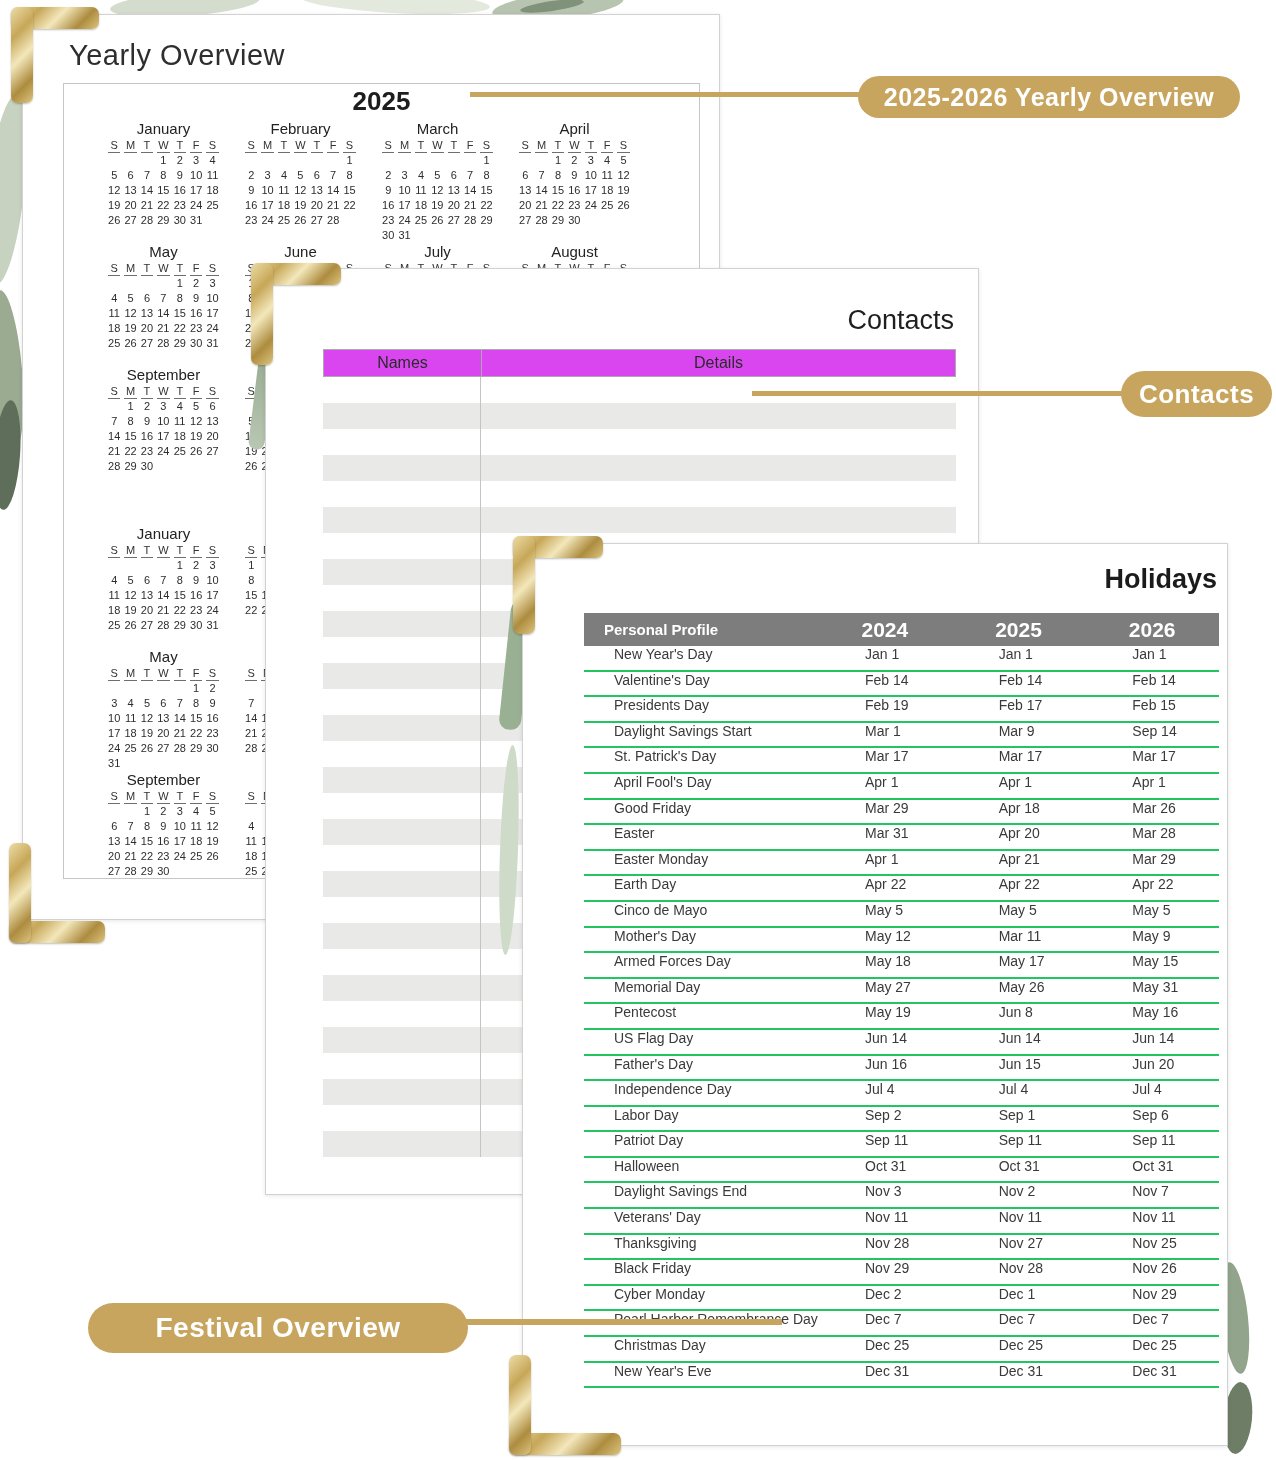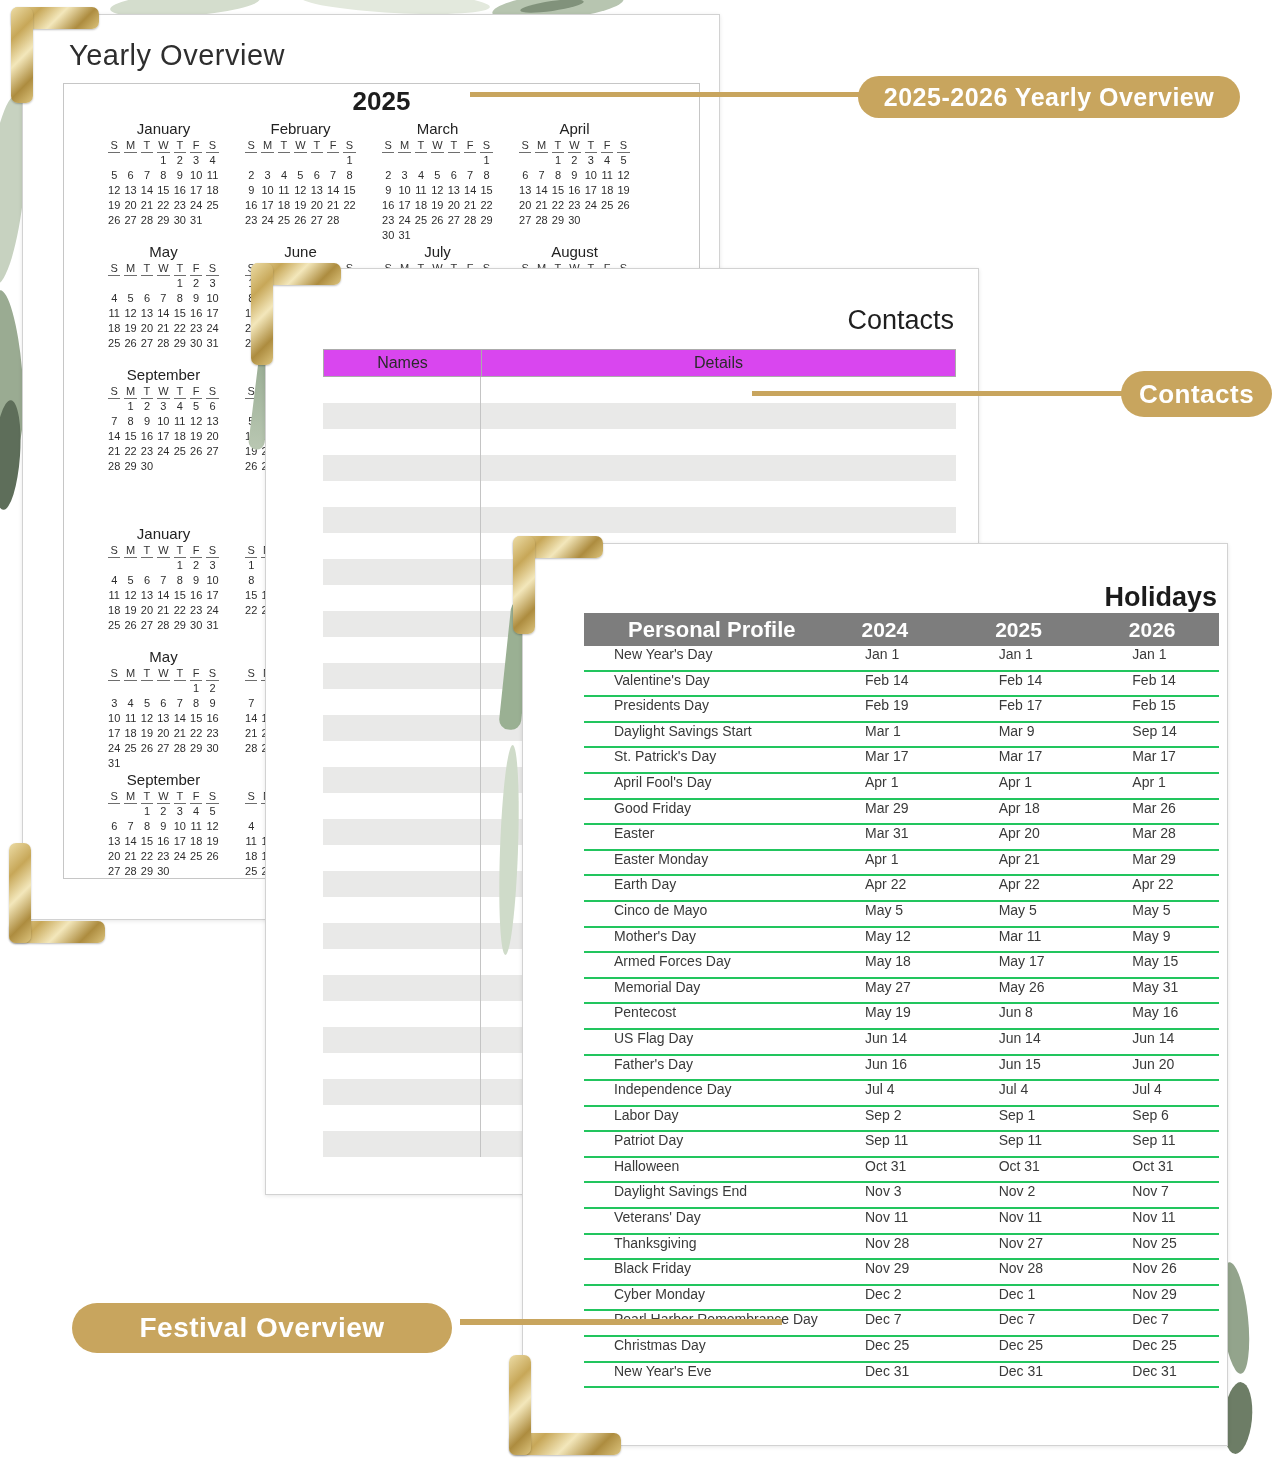--- a/index.html
+++ b/index.html
@@ -45,40 +45,40 @@
   .chead{display:flex;height:28px;background:#d946ef;border:1px solid #ababab;box-sizing:border-box;}
   .chcell{display:flex;align-items:center;justify-content:center;font-size:16px;color:#2b2b2b;}
   .chcell.n{width:158px;border-right:1px solid #ababab;box-sizing:border-box;}
   .chcell.d{flex:1;}
   .crow{display:flex;height:26px;background:#ffffff;}
   .crow.alt{background:#e9e9e8;}
   .crow .ccell.name{width:158px;border-right:1px solid #c4c4c4;box-sizing:border-box;}
   .crow .ccell.detail{flex:1;}
 
   
-  .holidays-title{position:absolute;right:10px;top:38px;font-size:27px;font-weight:700;color:#1b1b1b;}
+  .holidays-title{position:absolute;right:10px;top:20px;font-size:27px;font-weight:700;color:#1b1b1b;}
   .htable{position:absolute;left:61px;top:69px;width:635px;}
   .hhead{display:flex;height:33px;background:#7d7d7d;color:#ffffff;font-weight:700;}
   .hhcell{display:flex;align-items:center;}
-  .hhcell.name{width:234px;padding-left:44px;box-sizing:border-box;font-size:22px;}
+  .hhcell.name{width:234px;padding-left:20px;box-sizing:border-box;font-size:15px;}
   .hhcell.yr{width:133.67px;justify-content:center;font-size:21px;}
   .hrow{display:flex;height:25.6px;border-bottom:2px solid #22c55e;box-sizing:border-box;align-items:flex-start;}
   .hcell{font-size:14px;color:#3a3a3a;}
   .hcell.hname{width:234px;padding-left:30px;box-sizing:border-box;}
   .hcell.date{width:133.67px;padding-left:47px;box-sizing:border-box;}
 
   
   .callout-line{position:absolute;background:var(--gold);z-index:10;}
   .line-yearly  {left:470px; top:92px;   width:390px;height:5px;}
   .line-contacts{left:752px; top:391px;  width:375px;height:5px;}
   .line-festival{left:460px; top:1319px; width:322px;height:6px;}
   .pill{position:absolute;background:var(--gold);color:#ffffff;font-weight:700;display:flex;align-items:center;justify-content:center;z-index:11;letter-spacing:.5px;}
   .pill-yearly  {left:858px; top:76px;   width:382px;height:42px;border-radius:21px;font-size:25px;}
   .pill-contacts{left:1121px;top:371px;  width:151px;height:46px;border-radius:23px;font-size:26px;}
-  .pill-festival{left:72px;  top:1303px; width:380px;height:50px;border-radius:25px;font-size:28px;}
+  .pill-festival{left:88px;  top:1303px; width:380px;height:50px;border-radius:25px;font-size:28px;}
 </style>
 </head>
 <body>
 
 <div id="canvas" style="--gold: #c8a55e;">
 
   <div class="leaf" style="left:110px;top:-8px;width:150px;height:24px;background:#d4ddcd;transform:rotate(-4deg);z-index:0;"></div>
   <div class="leaf" style="left:300px;top:-9px;width:190px;height:22px;background:#e3e9dd;transform:rotate(3deg);z-index:0;"></div>
   <div class="leaf" style="left:492px;top:-7px;width:132px;height:26px;background:#b7c5b0;transform:rotate(-6deg);z-index:0;"></div>
   <div class="leaf" style="left:520px;top:1px;width:64px;height:10px;background:#81927b;transform:rotate(-8deg);z-index:0;"></div>

